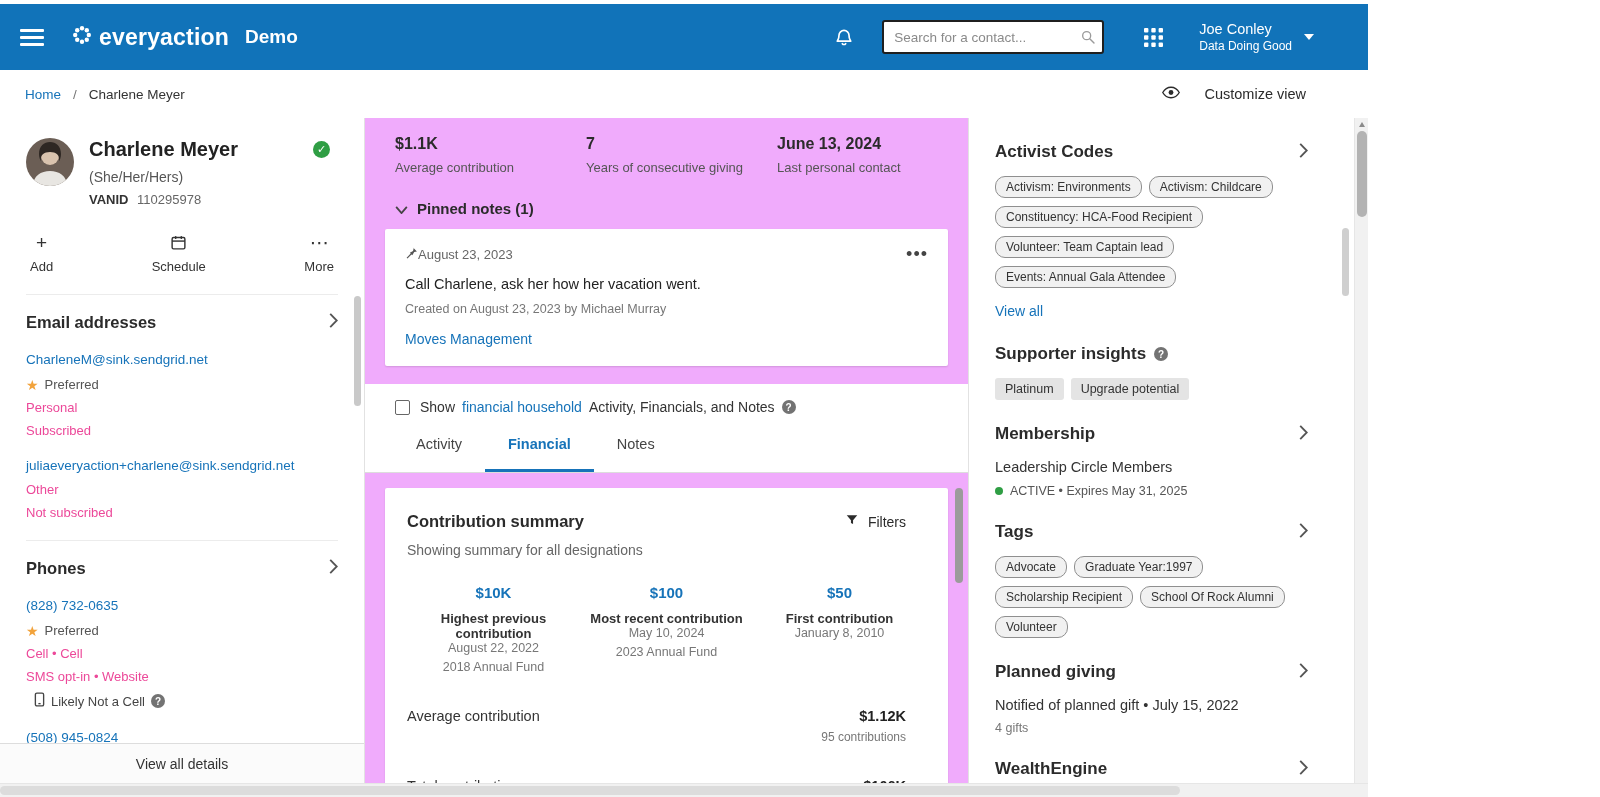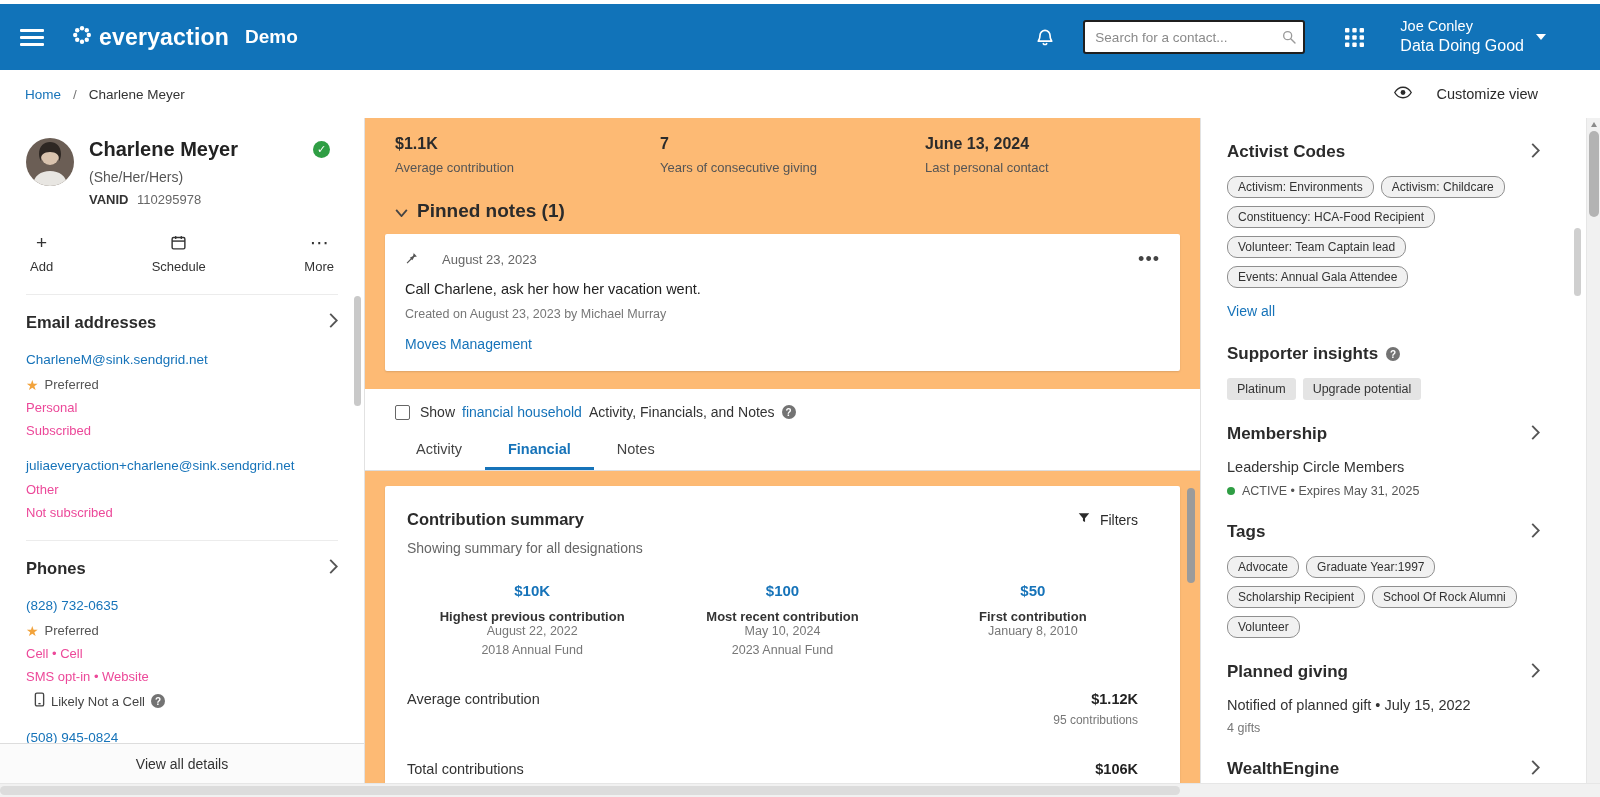--- a/index.html
+++ b/index.html
@@ -1,37 +1,37 @@
 <!DOCTYPE html>
 <html><head>
 <meta charset="utf-8">
 <style>
   *{margin:0;padding:0;box-sizing:border-box;}
   html,body{width:1600px;height:797px;overflow:hidden;}
   body{font-family:"Liberation Sans",sans-serif;background:#fff;color:#333;}
-  .app{position:relative;width:1600px;height:797px;}
+  .app{position:relative;width:1368px;height:797px;}
   .top-strip{height:4px;background:#fff;}
 
   
   .navbar{height:66px;background:#1173b9;display:flex;align-items:center;padding:0 54px 0 20px;color:#fff;}
   .hamburger{width:24px;display:flex;flex-direction:column;gap:4px;cursor:pointer;margin-right:28px;}
   .hamburger span{height:3px;background:#fff;border-radius:1px;}
   .logo{display:flex;align-items:center;gap:7px;cursor:pointer;}
   .logo-text{font-size:23px;font-weight:bold;letter-spacing:.2px;}
   .env{font-size:19px;font-weight:bold;margin-left:16px;}
   .nav-spacer{flex:1;}
   .icon-btn{background:none;border:none;cursor:pointer;display:flex;align-items:center;}
   .search-box{position:relative;width:222px;margin:0 40px 0 28px;}
   .search-box input{width:100%;height:34px;border:2px solid #1f1f1f;border-radius:3px;padding:0 32px 0 10px;font-size:13.5px;color:#333;outline:none;font-family:inherit;background:#fff;}
   .search-box input::placeholder{color:#8a8a8a;}
   .search-icon{position:absolute;right:8px;top:9px;}
   .user-block{display:flex;align-items:center;margin-left:36px;cursor:pointer;}
   .user-text{text-align:left;line-height:1.3;}
   .user-name{font-size:14.5px;}
-  .user-org{font-size:16px;}
+  .user-org{font-size:12px;}
   .caret{width:0;height:0;border-left:5px solid transparent;border-right:5px solid transparent;border-top:6px solid #fff;margin-left:12px;}
 
   
   .breadcrumb-row{height:48px;display:flex;align-items:center;padding:0 62px 0 25px;background:#fff;}
   .crumb-link{color:#1673b9;font-size:13.5px;cursor:pointer;text-decoration:none;}
   .crumb-sep{color:#777;margin:0 12px;font-size:13.5px;}
   .crumb-current{color:#333;font-size:13.5px;}
   .customize{margin-left:auto;display:flex;align-items:center;gap:24px;color:#2b2b2b;font-size:14.5px;cursor:pointer;}
 
   
@@ -61,39 +61,39 @@
   .contact-link{font-size:13.5px;color:#1673b9;cursor:pointer;display:inline-block;word-break:break-all;}
   .meta-row{display:flex;align-items:center;gap:6px;margin-top:9px;font-size:13px;color:#555;}
   .star{color:#f2a33c;font-size:14px;line-height:1;}
   .meta{font-size:13px;color:#ec4899;margin-top:8px;}
   .likely-row{display:flex;align-items:center;gap:6px;margin-top:8px;font-size:13px;color:#444;padding-left:8px;}
   .help{width:14px;height:14px;border-radius:50%;background:#737373;color:#fff;font-size:10px;font-weight:bold;display:inline-flex;align-items:center;justify-content:center;cursor:pointer;flex-shrink:0;}
   .view-all-bar{position:absolute;bottom:0;left:0;right:0;height:40px;border-top:1px solid #ddd;background:#fbfbfb;display:flex;align-items:center;justify-content:center;font-size:14px;color:#333;cursor:pointer;z-index:3;}
   .lp-scroll{position:absolute;top:178px;right:3px;width:7px;height:110px;background:#c9c9c9;border-radius:4px;}
 
   
-  .main{flex:1;background:#fdba74;position:relative;overflow:hidden;}
+  .main{flex:1;background:#f0abfc;position:relative;overflow:hidden;}
   .stats-row{display:flex;padding:17px 0 0 30px;}
   .stat{width:265px;}
   .stat-value{font-size:16px;font-weight:bold;color:#2b2b2b;}
   .stat-label{font-size:13px;color:#555;margin-top:7px;}
-  .pinned-header{display:flex;align-items:center;gap:9px;margin:25px 0 0 30px;font-size:19px;font-weight:bold;color:#2b2b2b;cursor:pointer;}
+  .pinned-header{display:flex;align-items:center;gap:9px;margin:25px 0 0 30px;font-size:15px;font-weight:bold;color:#2b2b2b;cursor:pointer;}
   .note-card{background:#fff;margin:12px 20px 0 20px;border-radius:2px;box-shadow:0 1px 2px rgba(0,0,0,.13);padding:16px 20px 18px;}
-  .note-head{display:flex;align-items:center;gap:24px;}
+  .note-head{display:flex;align-items:center;gap:0;}
   .note-date{font-size:13px;color:#666;}
   .note-more{margin-left:auto;color:#444;font-size:18px;cursor:pointer;line-height:.6;letter-spacing:1px;}
   .note-text{margin-top:13px;font-size:14.5px;color:#222;}
   .note-created{margin-top:10px;font-size:12.5px;color:#777;}
   .note-link{display:inline-block;margin-top:15px;font-size:14px;color:#1673b9;cursor:pointer;}
   .band{background:#fff;margin-top:18px;}
   .household-row{display:flex;align-items:center;gap:7px;padding:15px 0 0 30px;font-size:14px;color:#333;}
   .checkbox{width:15px;height:15px;border:1.5px solid #666;border-radius:2px;background:#fff;cursor:pointer;margin-right:3px;flex-shrink:0;}
   .hh-link{color:#1673b9;cursor:pointer;}
   .tabs{display:flex;padding-left:28px;margin-top:11px;border-bottom:1px solid #ddd;}
-  .tab{padding:10px 23px 13px;font-size:14.5px;color:#444;cursor:pointer;}
+  .tab{padding:10px 23px 20px;font-size:14.5px;color:#444;cursor:pointer;}
   .tab.active{color:#1673b9;font-weight:bold;border-bottom:3px solid #1673b9;padding-bottom:9px;}
   .contrib-card{background:#fff;margin:15px 20px 0 20px;border-radius:2px;box-shadow:0 1px 2px rgba(0,0,0,.13);padding:24px 22px;height:340px;}
   .contrib-head{display:flex;align-items:center;}
   .contrib-title{font-size:16.5px;font-weight:bold;color:#2b2b2b;}
   .filters-btn{margin-left:auto;display:flex;align-items:center;gap:9px;font-size:14px;color:#2b2b2b;cursor:pointer;margin-right:20px;}
   .contrib-sub{margin-top:11px;font-size:14px;color:#666;}
   .highlights{display:flex;margin-top:26px;}
   .hl{width:256px;text-align:center;}
   .hl-amount{font-size:15px;font-weight:bold;color:#1673b9;cursor:pointer;display:inline-block;}
   .hl-label{margin-top:9px;font-size:13px;font-weight:bold;color:#333;}

